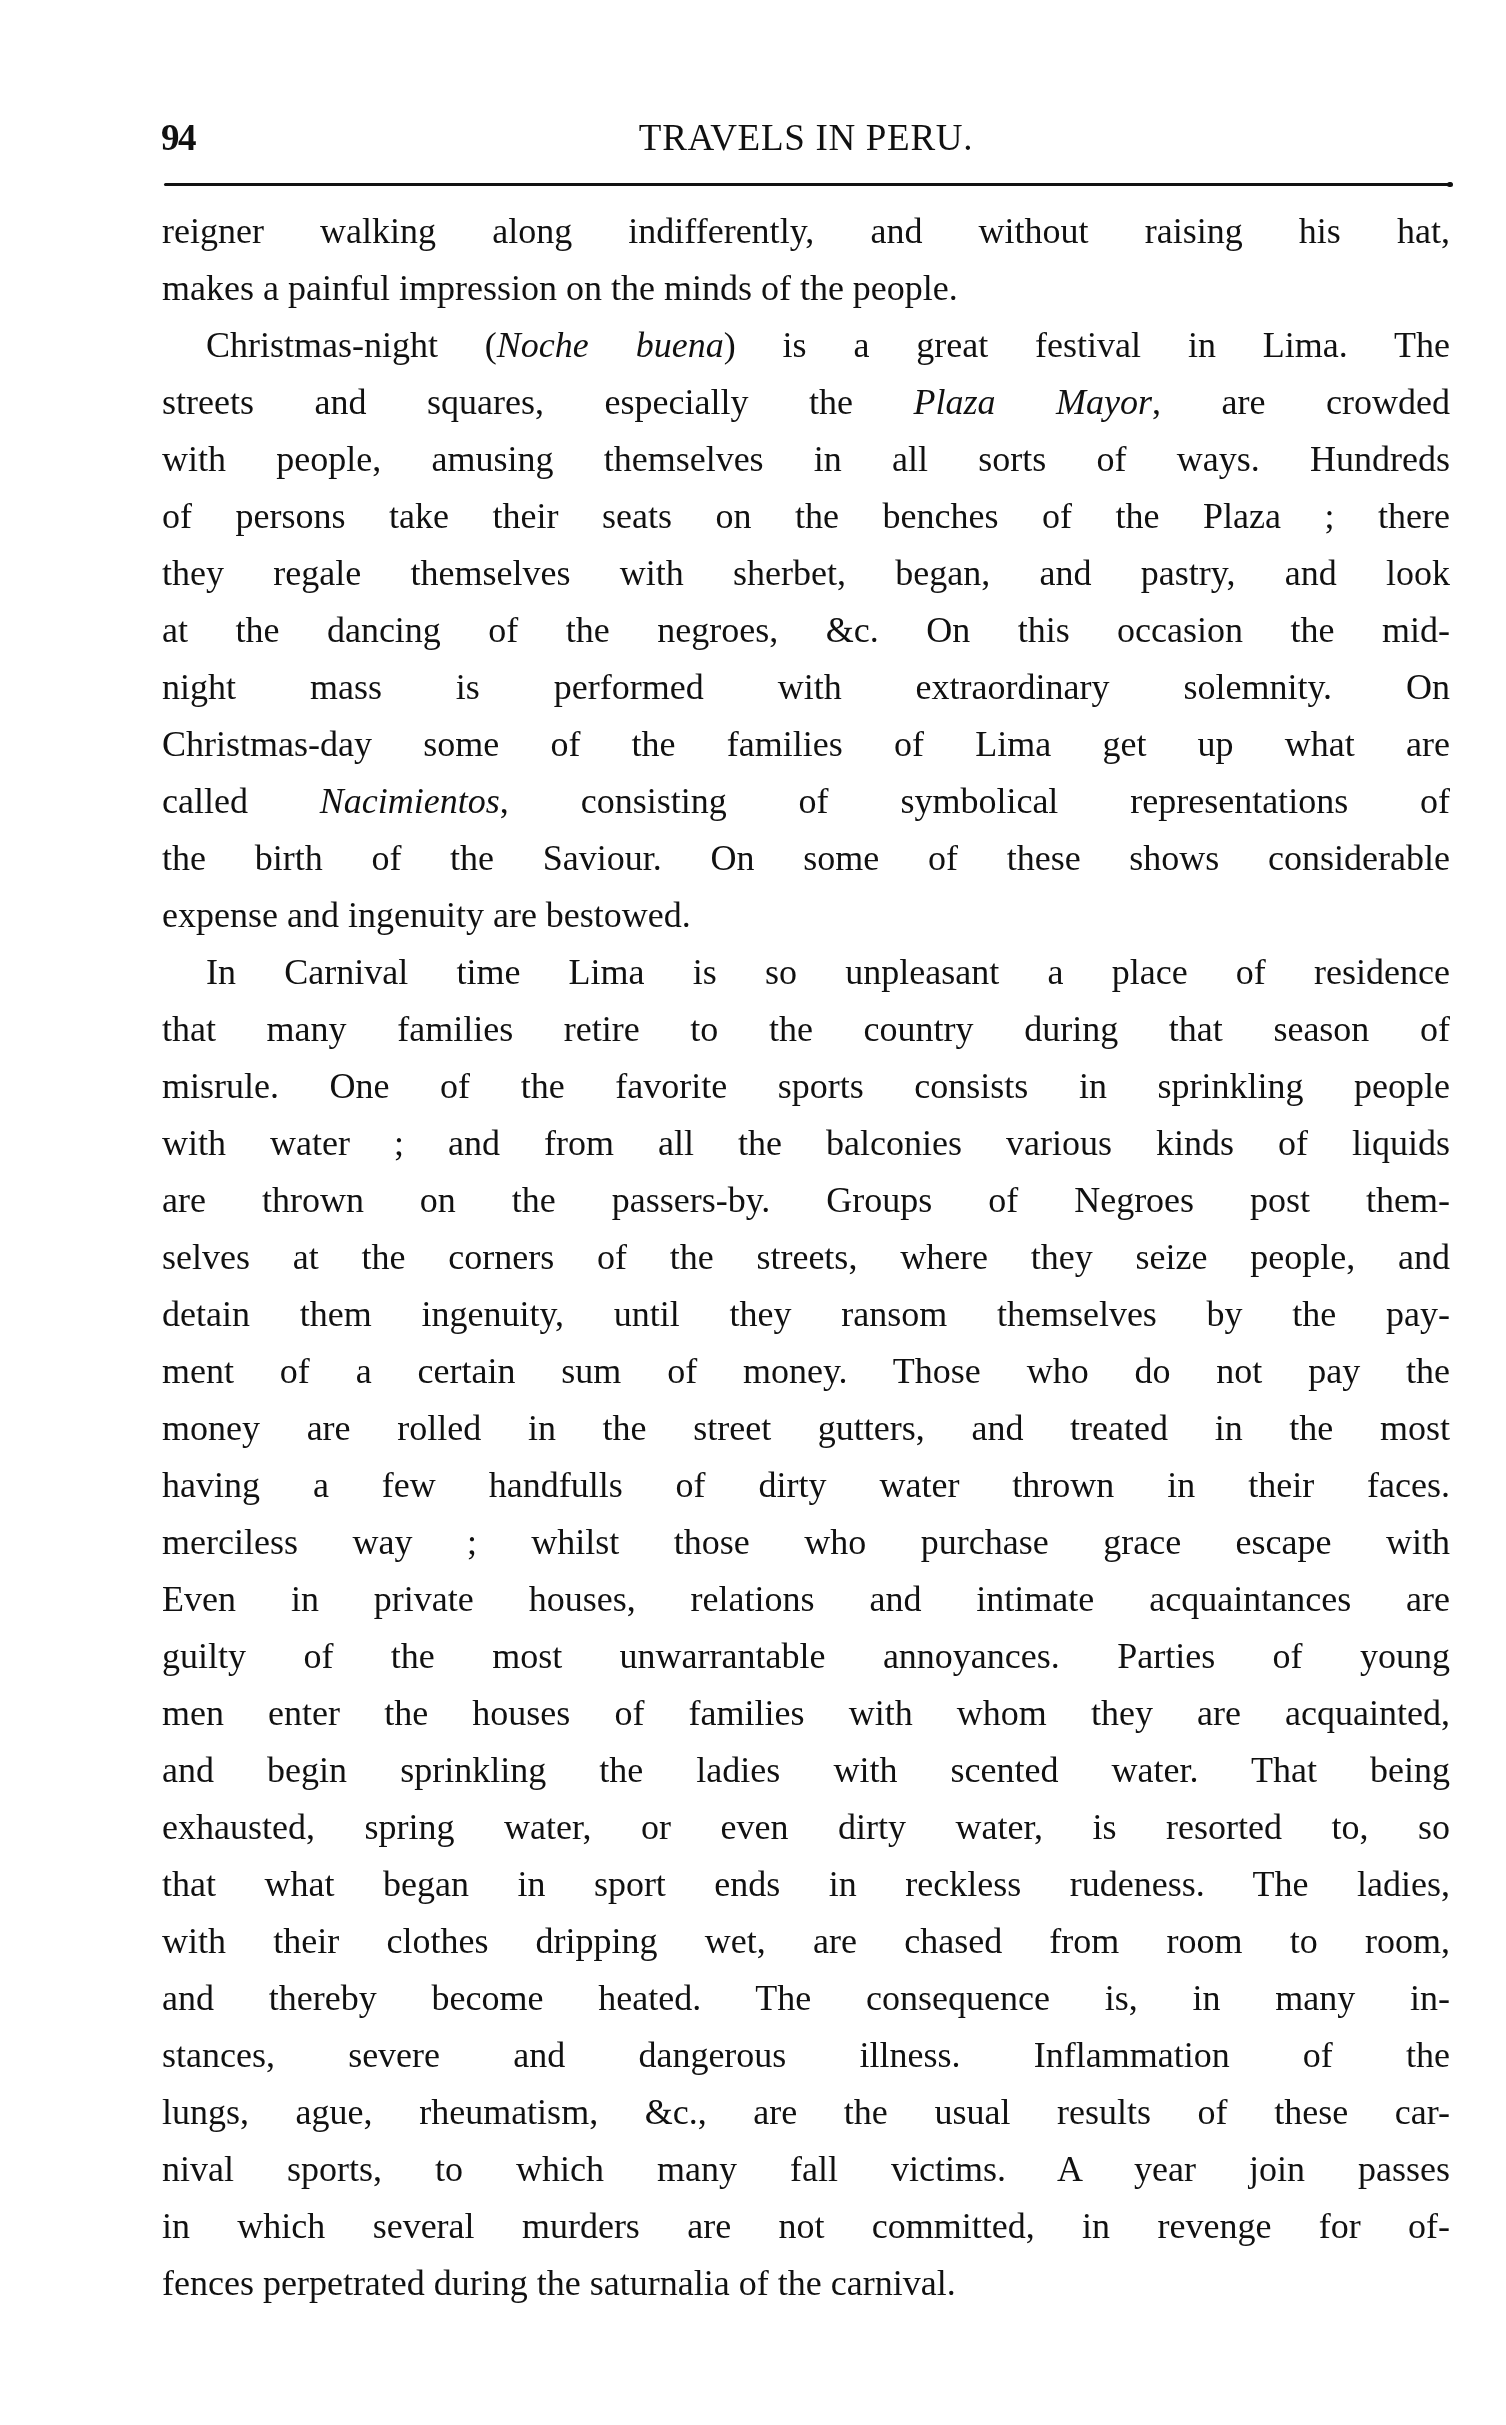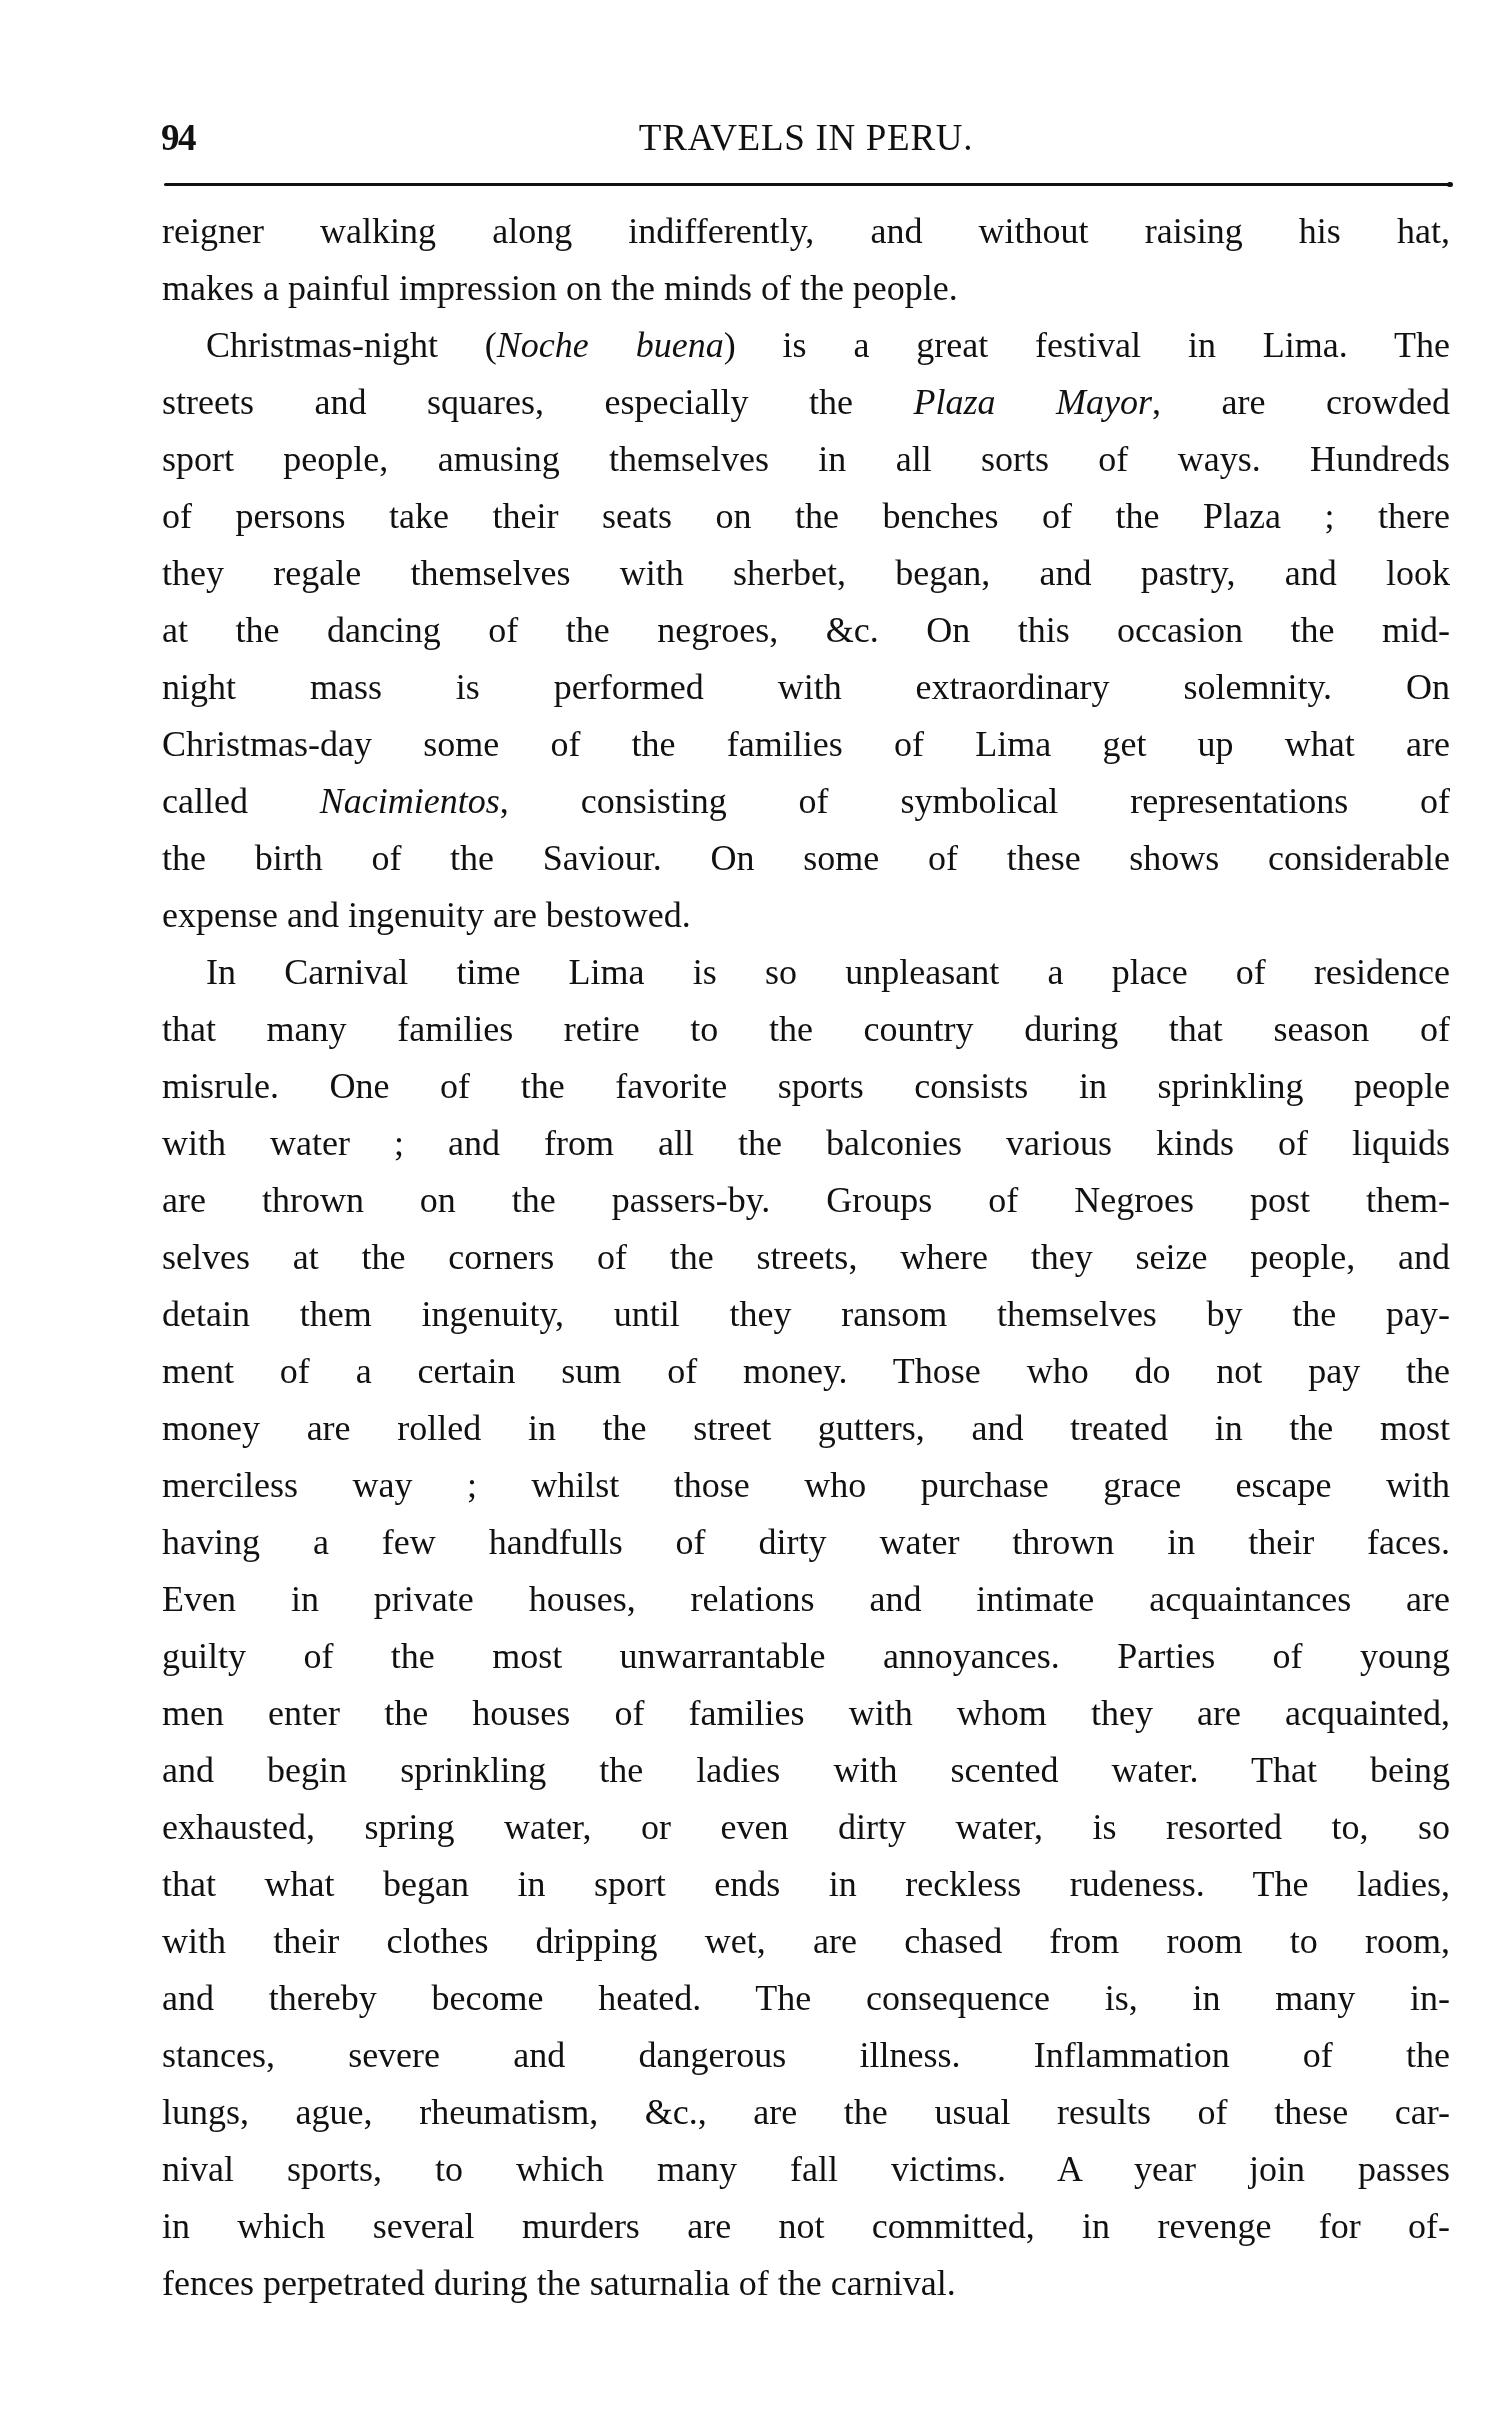--- a/index.html
+++ b/index.html
@@ -106,42 +106,42 @@
   <div class="head-rule"></div>
 
   <div class="body-text">
     <div>
       <span class="line">reigner walking along indifferently, and without raising his hat,</span>
       <span class="line last">makes a painful impression on the minds of the people.</span>
     </div>
     <div>
       <span class="line indent rich">Christmas-night (<i>Noche buena</i>) is a great festival in Lima. The</span>
       <span class="line rich">streets and squares, especially the <i>Plaza Mayor</i>, are crowded</span>
-      <span class="line">sport people, amusing themselves in all sorts of ways.  Hundreds</span>
+      <span class="line">with people, amusing themselves in all sorts of ways.  Hundreds</span>
       <span class="line">of persons take their seats on the benches of the Plaza ; there</span>
       <span class="line">they regale themselves with sherbet, began, and pastry, and look</span>
       <span class="line">at the dancing of the negroes, &amp;c.  On this occasion the mid-</span>
       <span class="line">night mass is performed with extraordinary solemnity.  On</span>
       <span class="line">Christmas-day some of the families of Lima get up what are</span>
       <span class="line rich">called <i>Nacimientos</i>, consisting of symbolical representations of</span>
       <span class="line">the birth of the Saviour.  On some of these shows considerable</span>
       <span class="line last">expense and ingenuity are bestowed.</span>
     </div>
     <div>
       <span class="line indent">In Carnival time Lima is so unpleasant a place of residence</span>
       <span class="line">that many families retire to the country during that season of</span>
       <span class="line">misrule.  One of the favorite sports consists in sprinkling people</span>
       <span class="line">with water ; and from all the balconies various kinds of liquids</span>
       <span class="line">are thrown on the passers-by.  Groups of Negroes post them-</span>
       <span class="line">selves at the corners of the streets, where they seize people, and</span>
       <span class="line">detain them ingenuity, until they ransom themselves by the pay-</span>
       <span class="line">ment of a certain sum of money.  Those who do not pay the</span>
       <span class="line">money are rolled in the street gutters, and treated in the most</span>
+      <span class="line">having a few handfulls of dirty water thrown in their faces.</span>
       <span class="line">merciless way ; whilst those who purchase grace escape with</span>
-      <span class="line">having a few handfulls of dirty water thrown in their faces.</span>
       <span class="line">Even in private houses, relations and intimate acquaintances are</span>
       <span class="line">guilty of the most unwarrantable annoyances.  Parties of young</span>
       <span class="line">men enter the houses of families with whom they are acquainted,</span>
       <span class="line">and begin sprinkling the ladies with scented water.  That being</span>
       <span class="line">exhausted, spring water, or even dirty water, is resorted to, so</span>
       <span class="line">that what began in sport ends in reckless rudeness.  The ladies,</span>
       <span class="line">with their clothes dripping wet, are chased from room to room,</span>
       <span class="line">and thereby become heated.  The consequence is, in many in-</span>
       <span class="line">stances, severe and dangerous illness.  Inflammation of the</span>
       <span class="line">lungs, ague, rheumatism, &amp;c., are the usual results of these car-</span>

